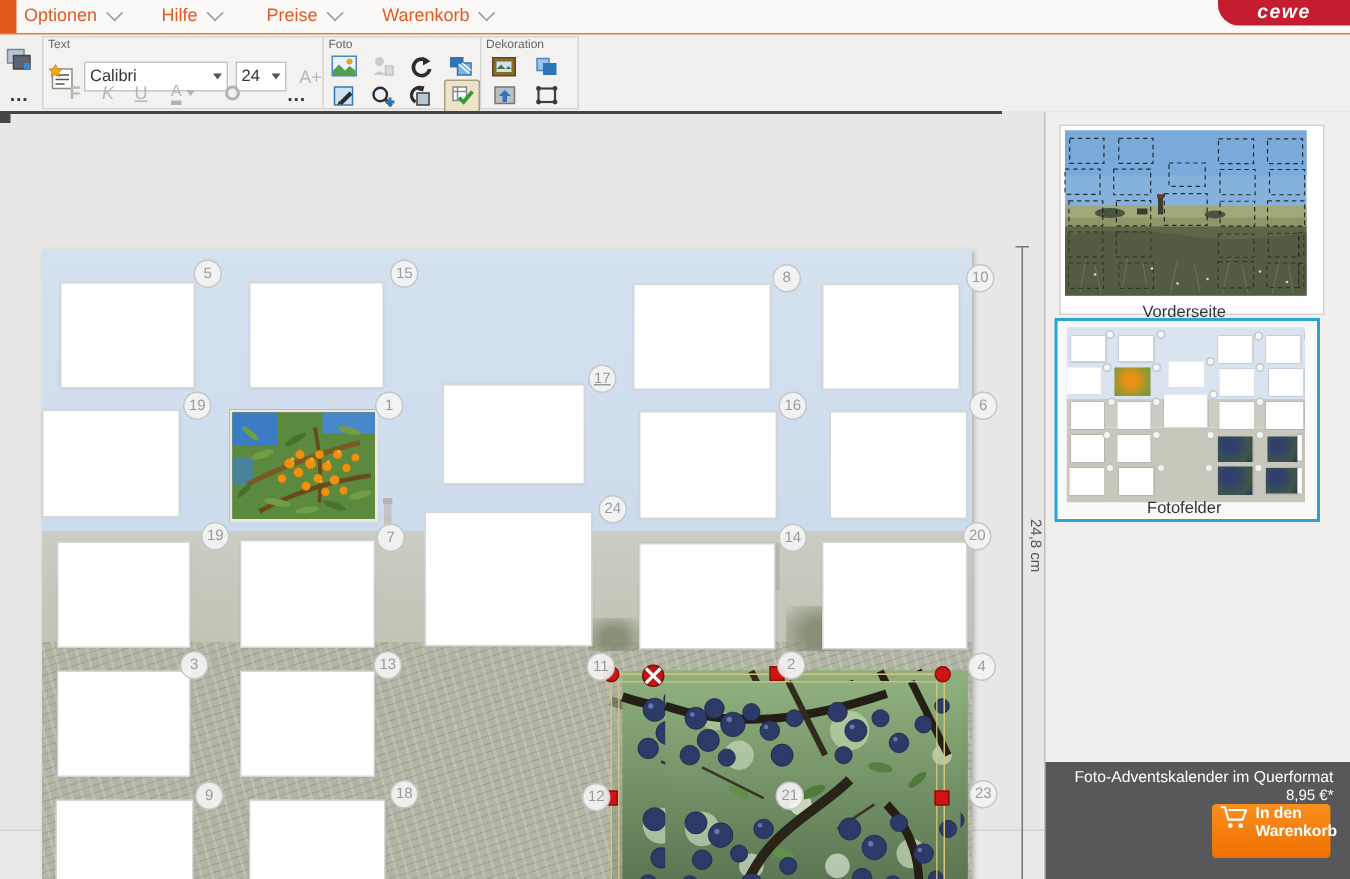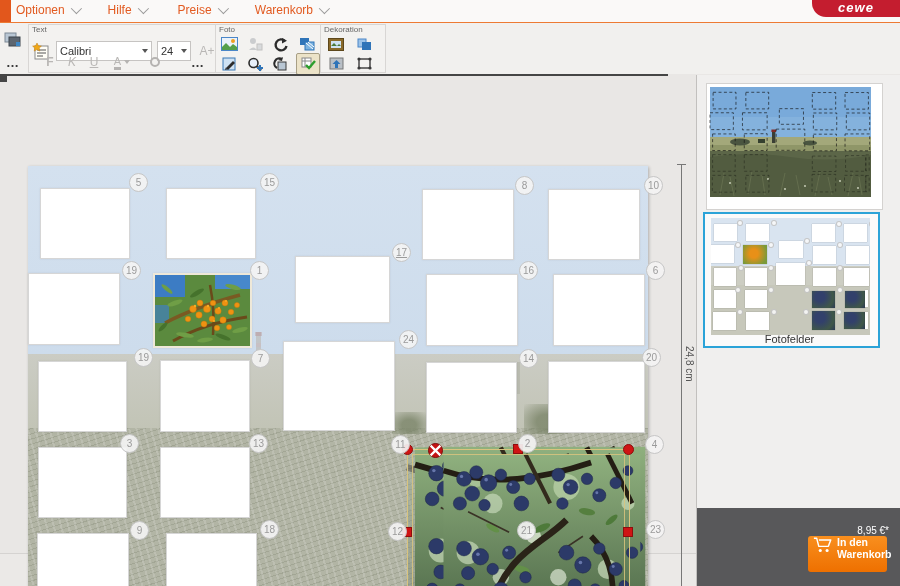--- a/index.html
+++ b/index.html
@@ -586,20 +586,21 @@
             <rect x="135.55161290322582" y="68.59956236323852" width="20.254838709677422" height="15.645514223194748" fill="none" stroke="rgba(0,0,0,.4)" stroke-width=".8" stroke-dasharray="3,2.4"></rect>
             <rect x="155.80645161290323" y="67.87746170678336" width="3.3758064516129034" height="15.886214442013129" fill="none" stroke="rgba(0,0,0,.4)" stroke-width=".8" stroke-dasharray="3,2.4"></rect>
             <rect x="102.05322580645162" y="87.3741794310722" width="23.630645161290325" height="17.571115973741794" fill="none" stroke="rgba(0,0,0,.4)" stroke-width=".8" stroke-dasharray="3,2.4"></rect>
             <rect x="134.51290322580647" y="88.33698030634574" width="21.293548387096777" height="16.367614879649892" fill="none" stroke="rgba(0,0,0,.4)" stroke-width=".8" stroke-dasharray="3,2.4"></rect>
             <rect x="155.80645161290323" y="88.57768052516411" width="3.3758064516129034" height="16.12691466083151" fill="none" stroke="rgba(0,0,0,.4)" stroke-width=".8" stroke-dasharray="3,2.4"></rect>
             <rect x="2.3370967741935487" y="88.33698030634574" width="23.370967741935488" height="16.849015317286653" fill="none" stroke="rgba(0,0,0,.4)" stroke-width=".8" stroke-dasharray="3,2.4"></rect>
             <rect x="35.83548387096774" y="88.33698030634574" width="23.111290322580647" height="16.849015317286653" fill="none" stroke="rgba(0,0,0,.4)" stroke-width=".8" stroke-dasharray="3,2.4"></rect>
           </g>
         </svg>
     </div>
+    <div class="thumb-label" id="front-label">Vorderseite</div>
     <div id="thumb-fields">
       <div id="mini">
         <div class="mini-sky"></div>
           <div class="mini-field"></div>
           <div class="mini-grass"></div>
         <div id="mini-doors">
             <div class="mini-door" style="left: 3.07742px; top: 5.63239px; width: 22.5677px; height: 17.6652px;"></div>
             <div class="mini-dot" style="left: 25.9532px; top: 1.84026px;"></div>
             <div class="mini-door" style="left: 35.3903px; top: 5.63239px; width: 22.5677px; height: 17.6652px;"></div>
             <div class="mini-dot" style="left: 59.5484px; top: 1.84026px;"></div>
@@ -645,20 +646,21 @@
             <div class="mini-dot" style="left: 158.539px; top: 90.6783px;"></div>
             <div class="mini-door" style="left: 2.30806px; top: 93.9584px; width: 23.0806px; height: 17.9212px;"></div>
             <div class="mini-dot" style="left: 26.2097px; top: 90.9344px;"></div>
             <div class="mini-door" style="left: 35.3903px; top: 93.9584px; width: 22.8242px; height: 17.9212px;"></div>
             <div class="mini-dot" style="left: 59.5484px; top: 90.6783px;"></div>
           </div>
       </div>
       <div class="thumb-label" id="fields-label">Fotofelder</div>
     </div>
     <div id="product-panel">
+      <div id="prod-title">Foto-Adventskalender im Querformat</div>
       <div id="prod-price">8,95 €*</div>
       <div id="btn-cart">
         <svg width="20" height="18" viewBox="0 0 22 19">
             <path d="M1,2 h3 l2.4,9 h10.5 l2.6,-7 h-13" fill="none" stroke="#fff" stroke-width="1.6" stroke-linejoin="round"></path>
             <circle cx="8" cy="15.5" r="1.7" fill="#fff"></circle>
             <circle cx="15.5" cy="15.5" r="1.7" fill="#fff"></circle>
           </svg>
         <span><span>In den</span><br><span>Warenkorb</span></span>
       </div>
 

